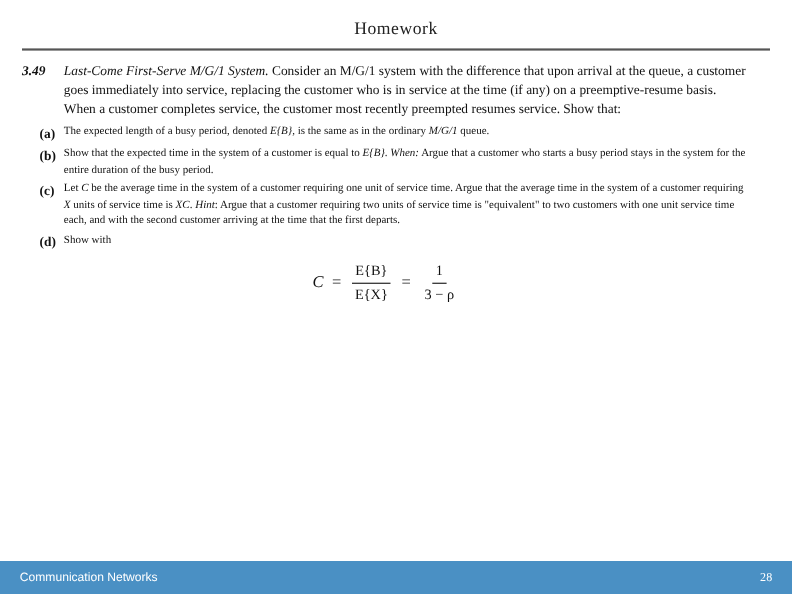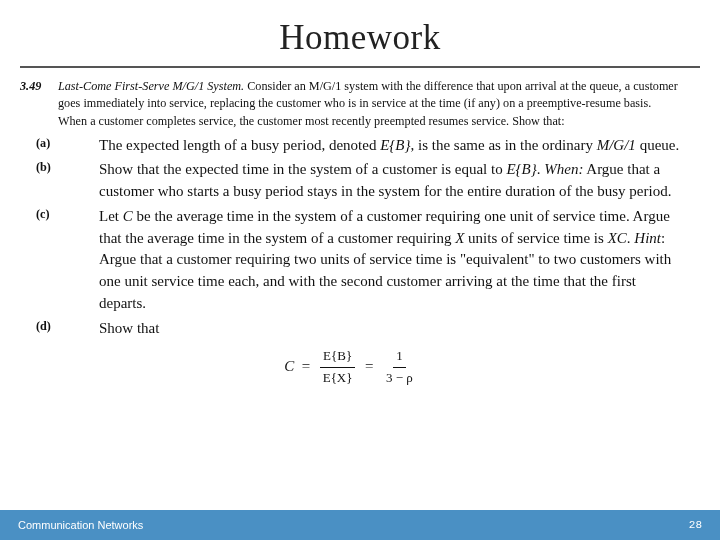--- a/index.html
+++ b/index.html
@@ -21,21 +21,21 @@
       flex-direction: column;
       position: relative;
     }
 
     .title-area {
       text-align: center;
       padding: 18px 0 8px 0;
     }
 
     .title-text {
-      font-size: 35px;
+      font-size: 16px;
       font-weight: normal;
       font-family: "Times New Roman", Times, serif;
       color: #222;
       letter-spacing: 0.5px;
     }
 
     .divider {
       width: 680px;
       height: 1.5px;
       background: #555;
@@ -91,23 +91,22 @@
 
     .sub-label {
       font-weight: bold;
       white-space: nowrap;
       min-width: 18px;
       font-size: 12.2px;
     }
 
     .sub-body {
       flex: 1;
-      font-size: 15px;
+      font-size: 10px;
       line-height: 1.45;
-      margin-left: 41px;
     }
 
     .formula-area {
       text-align: center;
       margin: 8px 0 4px 0;
       font-size: 15px;
     }
 
     .footer-bar {
       height: 30px;
@@ -124,21 +123,21 @@
 
     .footer-text {
       color: #ffffff;
       font-size: 11px;
       font-family: Arial, sans-serif;
     }
 
     .footer-page {
       color: #ffffff;
       font-size: 11px;
-      font-family: Liberation Mono, monospace;
+      font-family: Liberation Serif, serif;
     }
 
     
     .math-frac {
       display: inline-flex;
       flex-direction: column;
       align-items: center;
       vertical-align: middle;
       margin: 0 2px;
       font-size: 13px;
@@ -199,21 +198,21 @@
 
         <div class="sub-item">
           <span class="sub-label">(c)</span>
           <span class="sub-body">
             Let <span class="math-inline">C</span> be the average time in the system of a customer requiring one unit of service time. Argue that the average time in the system of a customer requiring <span class="math-inline">X</span> units of service time is <span class="math-inline">XC</span>. <span class="hint-label">Hint</span>: Argue that a customer requiring two units of service time is "equivalent" to two customers with one unit service time each, and with the second customer arriving at the time that the first departs.
           </span>
         </div>
 
         <div class="sub-item">
           <span class="sub-label">(d)</span>
-          <span class="sub-body">Show that</span>
+          <span class="sub-body">Show with</span>
         </div>
 
       </div>
 
       <div class="formula-area">
         <span class="math-inline">C</span>
         &nbsp;=&nbsp;
         <span class="math-frac">
           <span class="num">E{B}</span>
           <span class="den">E{X}</span>

